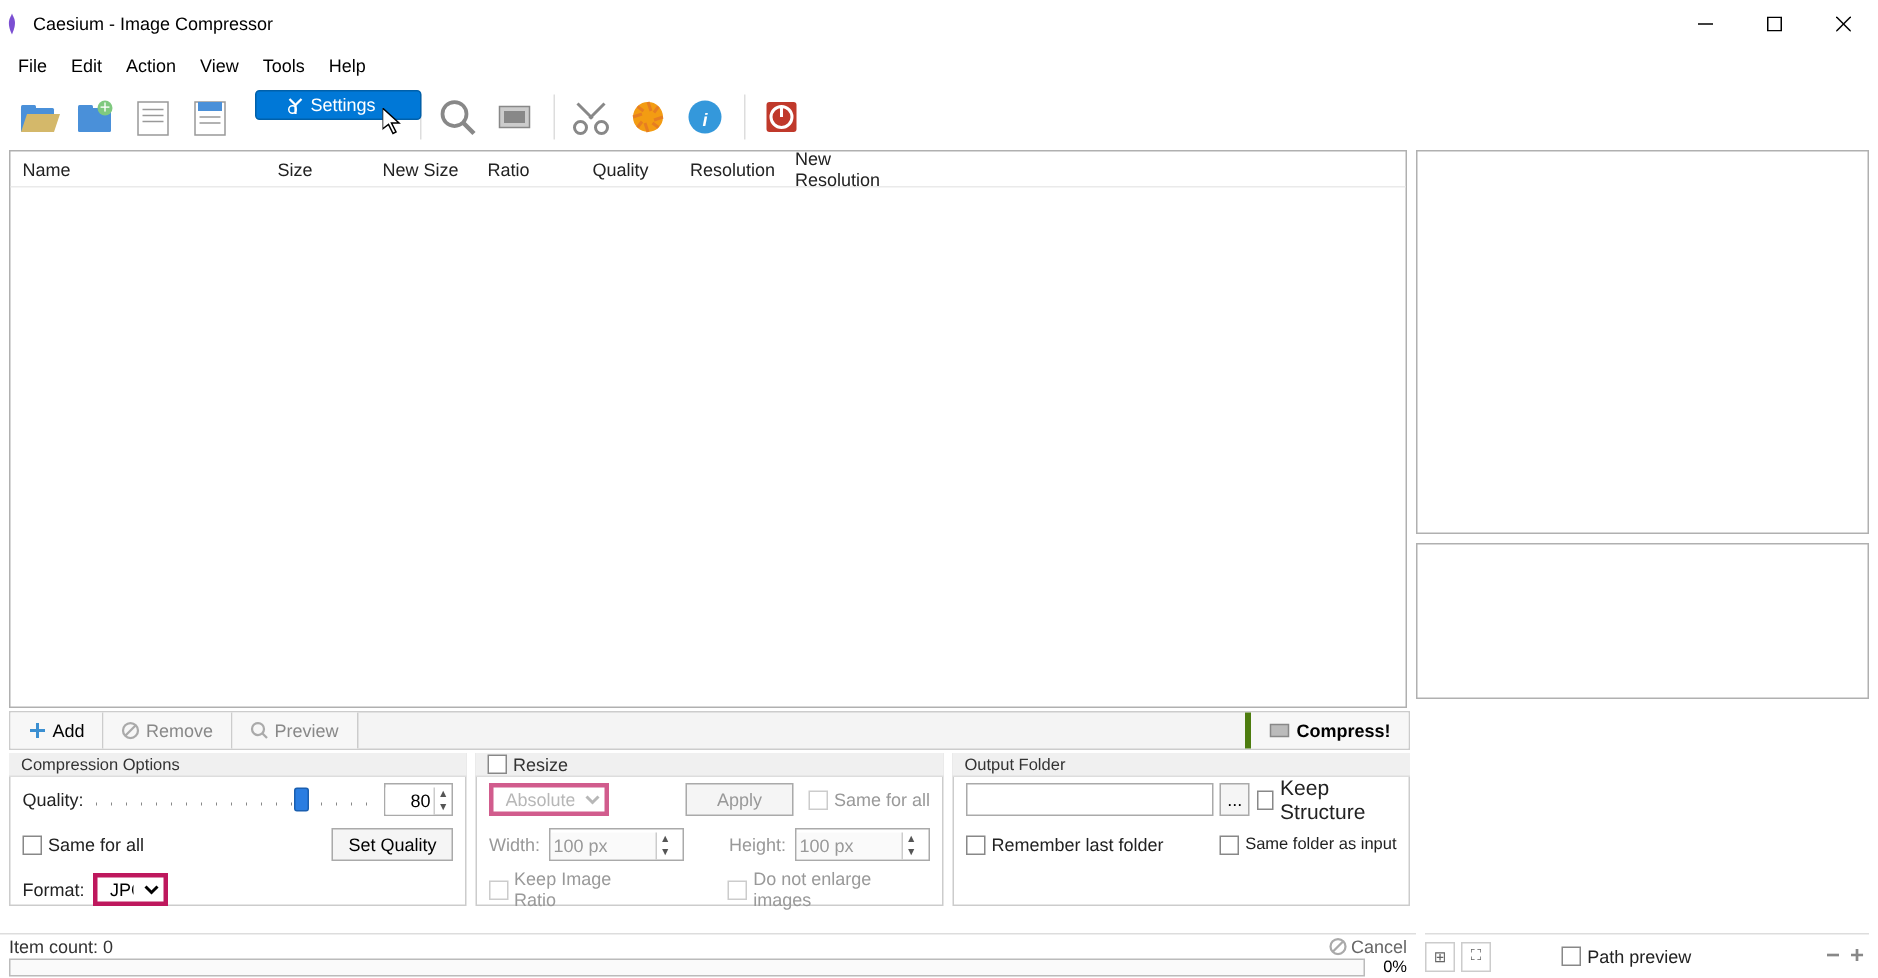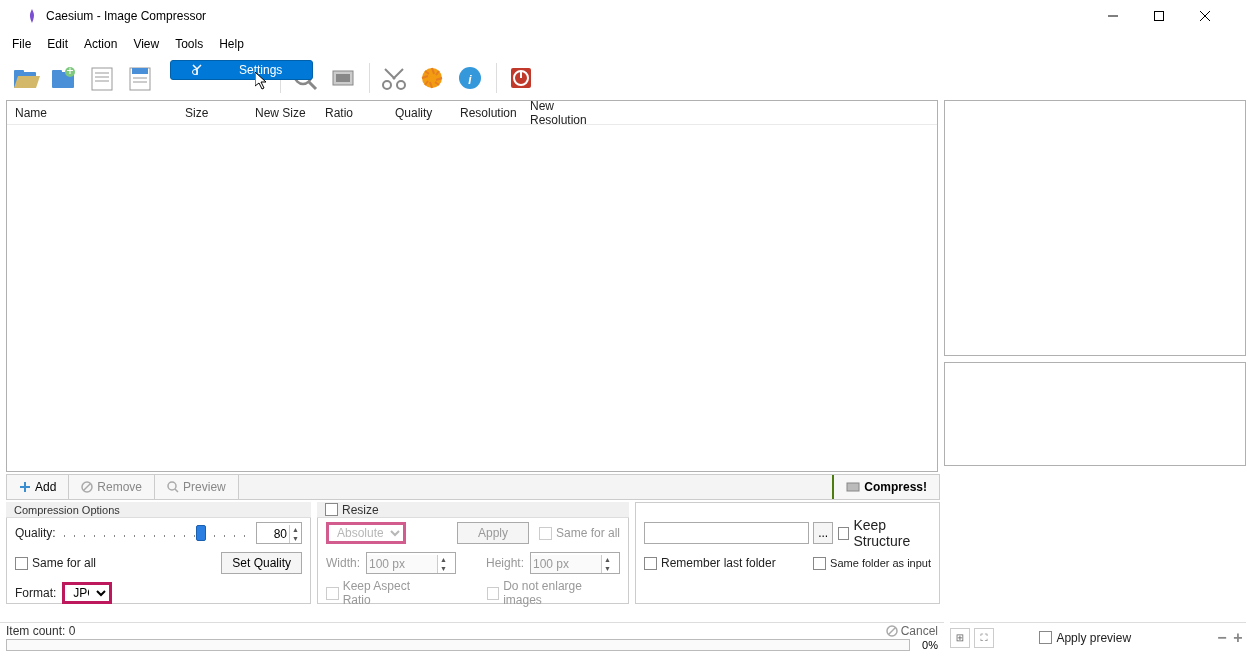--- a/index.html
+++ b/index.html
@@ -1,33 +1,33 @@
 <!DOCTYPE html>
 <html><head>
 <meta charset="utf-8">
 <style>
 * { box-sizing: border-box; margin: 0; padding: 0; font-family: "Segoe UI", Tahoma, sans-serif; font-size: 12px; }
 body { background: #ffffff; width: 1252px; height: 652px; overflow: hidden; position: relative; }
 
 
-.titlebar { height: 32px; display: flex; align-items: center; padding: 0 24px; background: #fff; }
+.titlebar { height: 32px; display: flex; align-items: center; padding: 0 0; background: #fff; }
 .titlebar .app-icon { width: 16px; height: 16px; margin-right: 6px; }
 .titlebar .title { color: #000; }
 .titlebar .win-controls { margin-left: auto; display: flex; }
 .win-btn { width: 46px; height: 32px; display: flex; align-items: center; justify-content: center; color: #000; }
 
 
 .menubar { height: 24px; display: flex; align-items: center; padding: 0 4px; background: #fff; }
 .menu-item { padding: 2px 8px; cursor: default; }
 
 
 .toolbar { height: 44px; display: flex; align-items: center; padding: 2px 8px; background: #fff; position: relative; }
 .tb-btn { width: 36px; height: 36px; display: flex; align-items: center; justify-content: center; margin-right: 2px; border-radius: 2px; position: relative; }
 .tb-sep { width: 1px; height: 30px; background: #ddd; margin: 0 6px; }
-.tooltip { position: absolute; left: 170px; top: 4px; background: #0078d7; color: #fff; border: 1px solid #0060aa; border-radius: 3px; padding: 2px 30px 2px 20px; display: flex; z-index: 10; font-size: 12px; height: 20px; gap: 32px; }
+.tooltip { position: absolute; left: 170px; top: 4px; background: #0078d7; color: #fff; border: 1px solid #0060aa; border-radius: 3px; padding: 2px 30px 2px 20px; display: flex; align-items: center; z-index: 10; font-size: 12px; height: 20px; }
 .tooltip svg { margin-right: 4px; }
 .cursor { position: absolute; left: 255px; top: 16px; z-index: 20; }
 
 
 .main { display: flex; height: 372px; }
 .filelist { flex: 1; border: 1px solid #b0b0b0; margin: 0 6px 0 6px; background: #fff; display: flex; flex-direction: column; }
 .list-header { height: 24px; display: flex; align-items: flex-start; border-bottom: 1px solid #eaeaea; }
 .col { padding: 0 8px; height: 100%; display: flex; align-items: center; color: #222; }
 .col:not(:last-child) { border-right: 0px solid #eaeaea; }
 .col-name { width: 170px; }
@@ -41,21 +41,21 @@
 
 .preview-col { width: 302px; display: flex; flex-direction: column; margin-right: 6px; }
 .preview-pane { flex: 1; border: 1px solid #b0b0b0; background: #fff; margin-bottom: 6px; }
 .preview-pane:first-child { height: 256px; flex: 0 0 256px; }
 
 
 .actionbar { height: 26px; margin: 2px 6px 0 6px; display: flex; border-top: 0px; background: #f4f4f4; border: 1px solid #ccc; }
 .ab-btn { padding: 3px 12px; display: flex; align-items: center; border-right: 1px solid #ccc; background: #f7f7f7; cursor: default; }
 .ab-btn svg, .ab-btn .icn { margin-right: 4px; }
 .ab-btn.disabled { color: #888; }
-.ab-compress { margin-left: auto; border-left: 2px solid #4d7c0f; border-right: none; font-weight: bold; text-align: center; }
+.ab-compress { margin-left: auto; border-left: 4px solid #4d7c0f; border-right: none; font-weight: bold; text-align: center; }
 
 
 .panels { display: flex; margin: 2px 6px 0 6px; height: 102px; gap: 6px; }
 .panel { border: 1px solid #ccc; background: #fff; position: relative; padding: 18px 8px 6px 8px; }
 .panel-title { position: absolute; top: -1px; left: -1px; right: -1px; height: 16px; padding: 0 8px; font-size: 11px; color: #333; background: #f0f0f0; border-bottom: 1px solid #ddd; display: flex; align-items: center;}
 .panel-compression { width: 310px; }
 .panel-resize { flex: 1; }
 .panel-output { width: 310px; }
 
 .row { display: flex; align-items: center; margin-bottom: 6px; height: 24px; }
@@ -329,28 +329,29 @@
       <div class="spin" style="width:90px">
         <input style="width: 70px; text-align: left; color: rgb(153, 153, 153);" disabled="" value="100 px">
         <div class="arrows">
             <div>▲</div>
             <div>▼</div>
           </div>
       </div>
     </div>
     <div class="row">
       <span class="chk" style="border-color:#ccc"></span>
-      <label class="disabled-label">Keep Aspect Ratio</label>
+      <label class="disabled-label">Keep Image Ratio</label>
       <div style="width:50px"></div>
       <span class="chk" style="border-color:#ccc"></span>
       <label class="disabled-label">Do not enlarge images</label>
     </div>
   </div>
 
   <div class="panel panel-output">
+    <div class="panel-title">Output Folder</div>
     <div class="row">
       <input type="text" style="flex: 1 1 0%;">
       <button class="btn" style="margin-left:4px;width:24px;padding:0">...</button>
       <div style="width:6px"></div>
       <span class="chk"></span>
       <label style="font-size:14px">Keep Structure</label>
     </div>
     <div class="row">
       <span class="chk"></span>
       <label>Remember last folder</label>
@@ -374,19 +375,19 @@
 <div class="progress-row">
   <div class="pbar"></div>
   <div class="pct">0%</div>
 </div>
 
 <div class="preview-footer">
   <div class="pf-btn">⊞</div>
   <div class="pf-btn">⛶</div>
   <div class="pf-chk">
     <span class="chk"></span>
-    <label>Apply preview</label>
+    <label>Path preview</label>
   </div>
   <div class="pf-right">
     <div>−</div>
     <div>+</div>
   </div>
 </div>
 
 </body></html>

